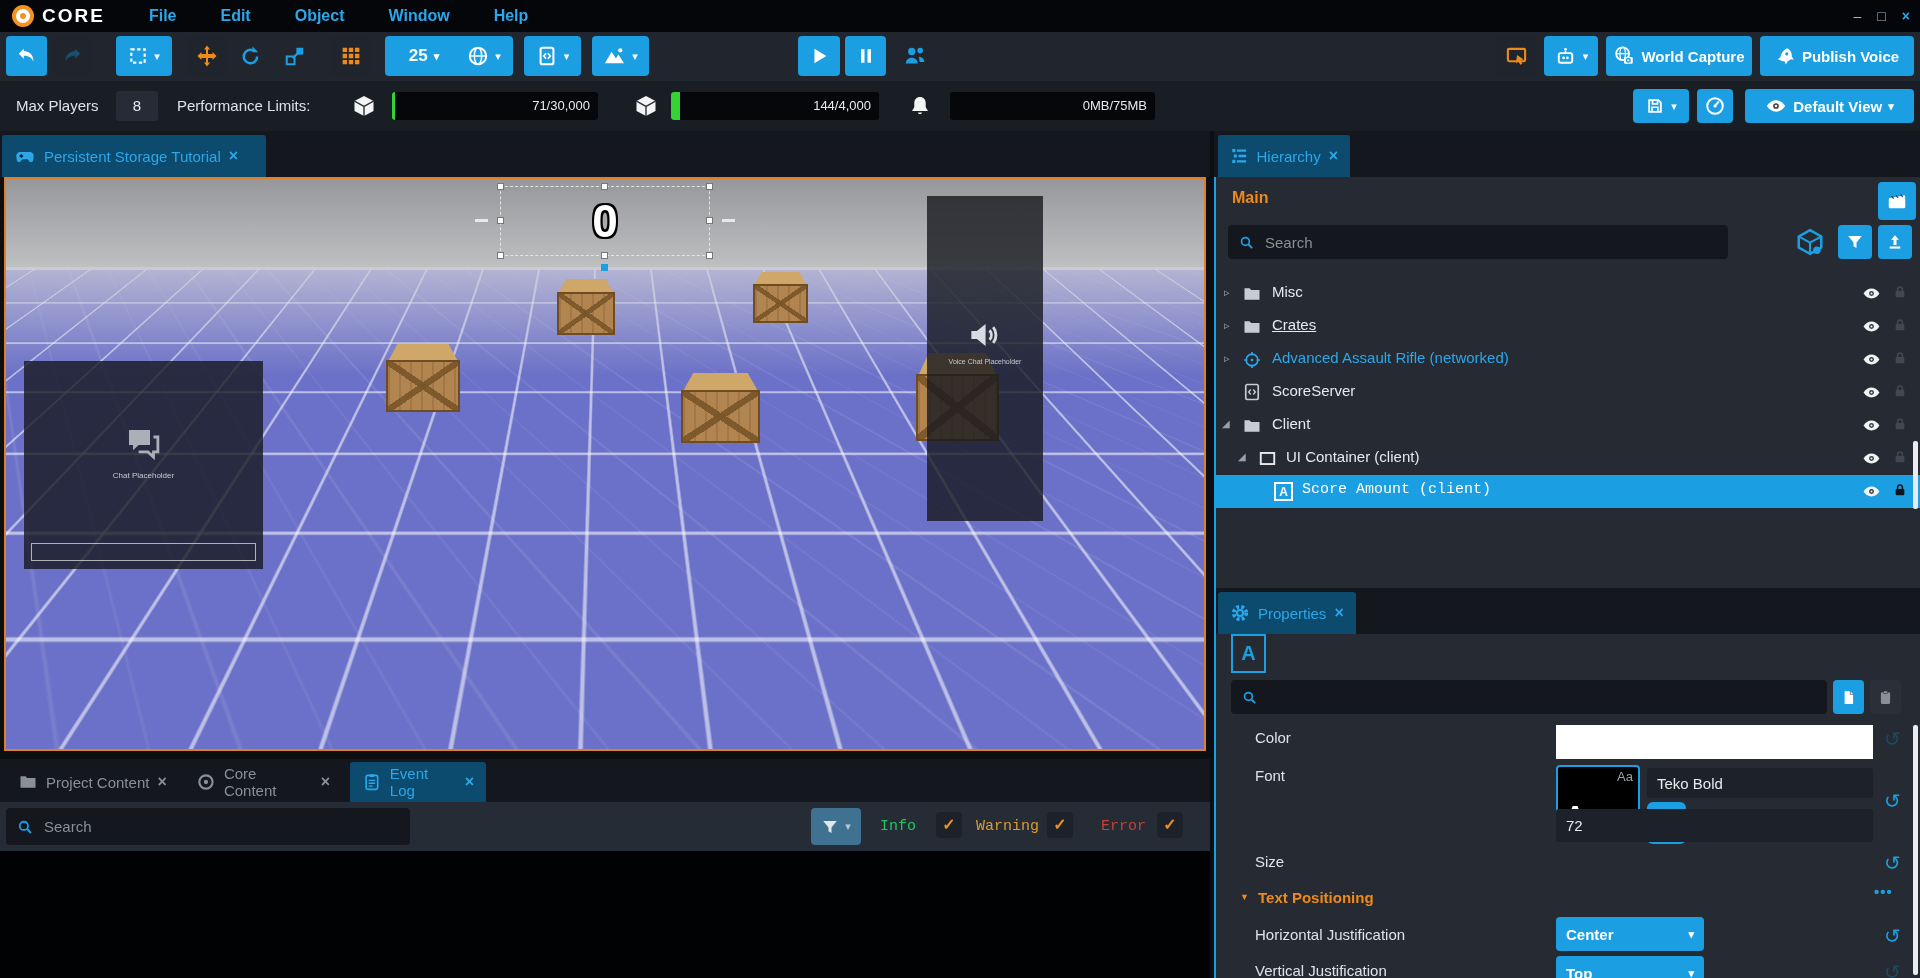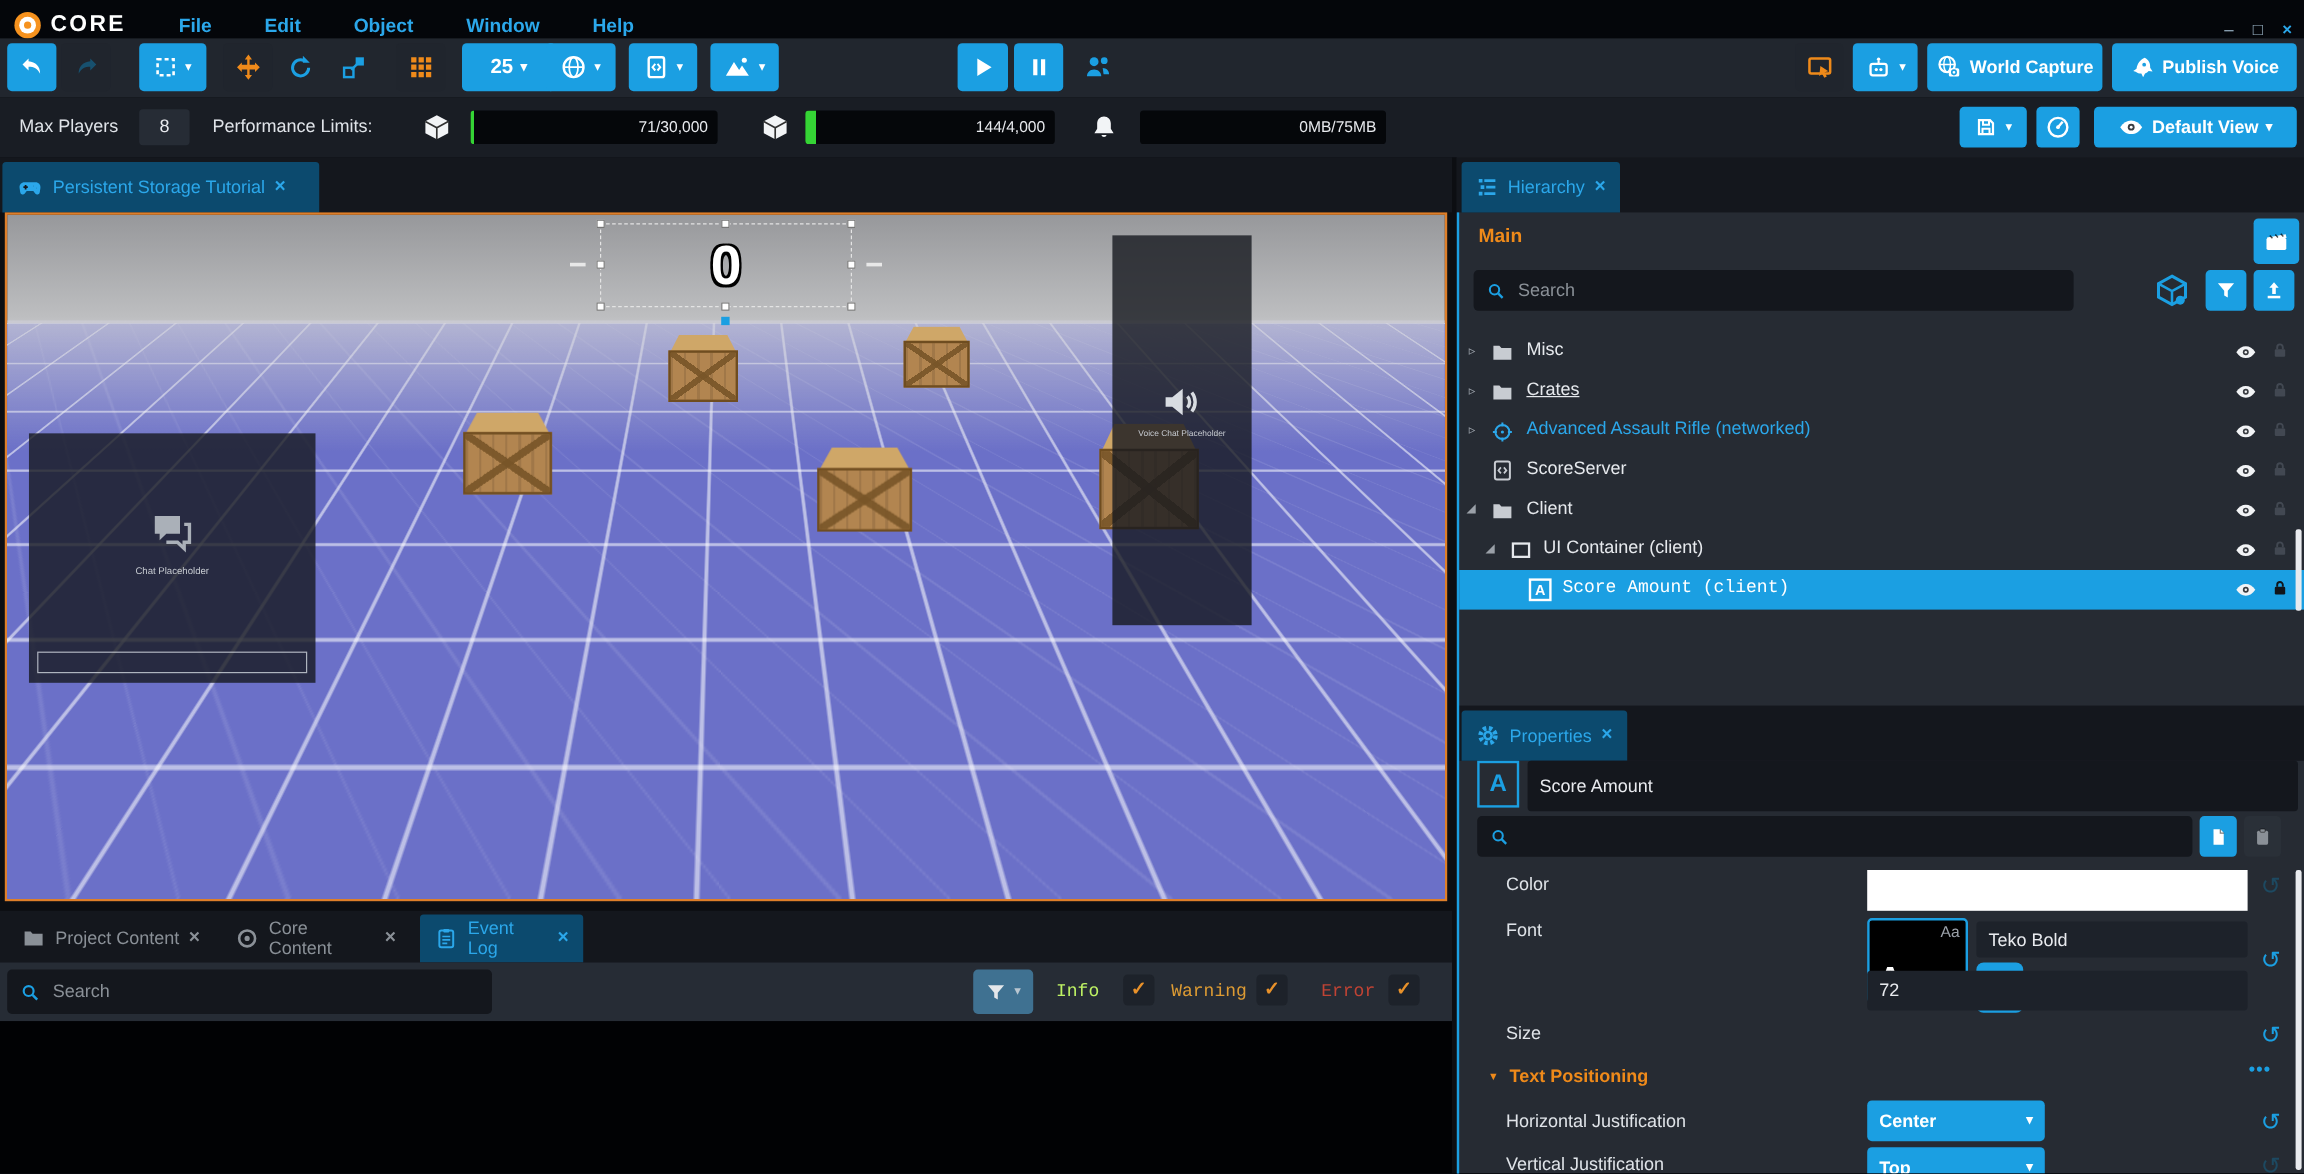--- a/index.html
+++ b/index.html
@@ -5,21 +5,21 @@
   html,body{margin:0;padding:0;background:#07090d;}
   #stage{position:relative;width:1920px;height:978px;overflow:hidden;background:#0c0e12;
          font-family:"Liberation Sans",sans-serif;color:#d6dae0;font-size:15px;}
   .abs{position:absolute;}
   .ic{display:inline-block;vertical-align:middle;}
   .btn{position:absolute;border-radius:4px;display:flex;align-items:center;justify-content:center;gap:6px;box-sizing:border-box;}
   .blue{background:#1b9fe2;color:#fff;}
   .darkbtn{background:#20252d;}
   .chev{font-size:11px;color:#fff;line-height:1;}
   
-  #menubar{left:0;top:0;width:1920px;height:32px;background:#04060a;display:flex;align-items:flex-end;}
+  #menubar{left:0;top:0;width:1920px;height:32px;background:#04060a;display:flex;align-items:center;}
   .logo-mark{width:22px;height:22px;border-radius:50%;background:#f6921e;margin-left:12px;position:relative;}
   .logo-mark::after{content:"";position:absolute;left:4px;top:4px;width:14px;height:14px;border-radius:50%;background:#fff;}
   .logo-mark::before{content:"";position:absolute;left:8px;top:8px;width:6px;height:6px;border-radius:50%;background:#f6921e;z-index:2;}
   .logo-text{color:#fff;font-weight:bold;font-size:19px;letter-spacing:2px;margin-left:8px;}
   .menu-item{color:#2ba7ea;font-weight:bold;font-size:16px;margin-left:44px;cursor:default;}
   .win-ctrls{margin-left:auto;margin-right:10px;display:flex;gap:16px;color:#9fb9cc;font-size:14px;}
   .win-ctrls span{cursor:default;}
   .win-close{color:#2ba7ea;font-weight:bold;}
   
   #toolbar{left:0;top:32px;width:1920px;height:49px;background:#21262e;}
@@ -532,21 +532,21 @@
           <use href="#i-mag"></use>
         </svg>
       <input type="text" placeholder="Search" style="">
     </div>
     <div class="btn" style="left:811px;top:6px;width:50px;height:37px;background:#3f7191;">
       <svg class="ic" width="18" height="18" style="color:#e4e7ea;">
           <use href="#i-funnel"></use>
         </svg>
       <span class="chev" style="color:#b9c6d0;">▾</span>
     </div>
-    <span class="loglabel" style="left:880px;color:#bef264;">Info</span>
+    <span class="loglabel" style="left:880px;color:#22c55e;">Info</span>
     <div class="logchk" style="left:936px;"><span>✓</span></div>
     <span class="loglabel" style="left:976px;color:#dd9b33;">Warning</span>
     <div class="logchk" style="left:1047px;"><span>✓</span></div>
     <span class="loglabel" style="left:1101px;color:#c04334;">Error</span>
     <div class="logchk" style="left:1157px;"><span>✓</span></div>
   </div>
   <div id="logarea" class="abs"></div>
 
   <div id="rightpanel" class="abs">
     <div class="blue-edge" style="top:46px;height:801px;"></div>
@@ -681,23 +681,20 @@
       <div class="tab active" style="left:4px;width:138px;">
         <svg class="ic" width="20" height="20" style="color:#2ba7ea;">
             <use href="#i-gear"></use>
           </svg>
         <span>Properties</span>
         <span class="tclose">×</span>
       </div>
     </div>
 
     <div class="aicon abs" style="left:17px;top:503px;width:35px;height:39px;color:#1b9fe2;font-size:20px;">A</div>
-    <div class="prop-input" style="left:59px;top:503px;width:642px;height:42px;background:#14171d;">
-        <span>Score Amount</span>
-      </div>
 
     <div class="search-box" style="left:17px;top:549px;width:596px;height:34px;">
       <svg class="ic" width="17" height="17" style="color:#1b9fe2;flex:none;">
           <use href="#i-mag"></use>
         </svg>
     </div>
     <div class="btn blue" style="left:619px;top:549px;width:31px;height:34px;">
         <svg class="ic" width="17" height="17">
           <use href="#i-doc"></use>
         </svg>

